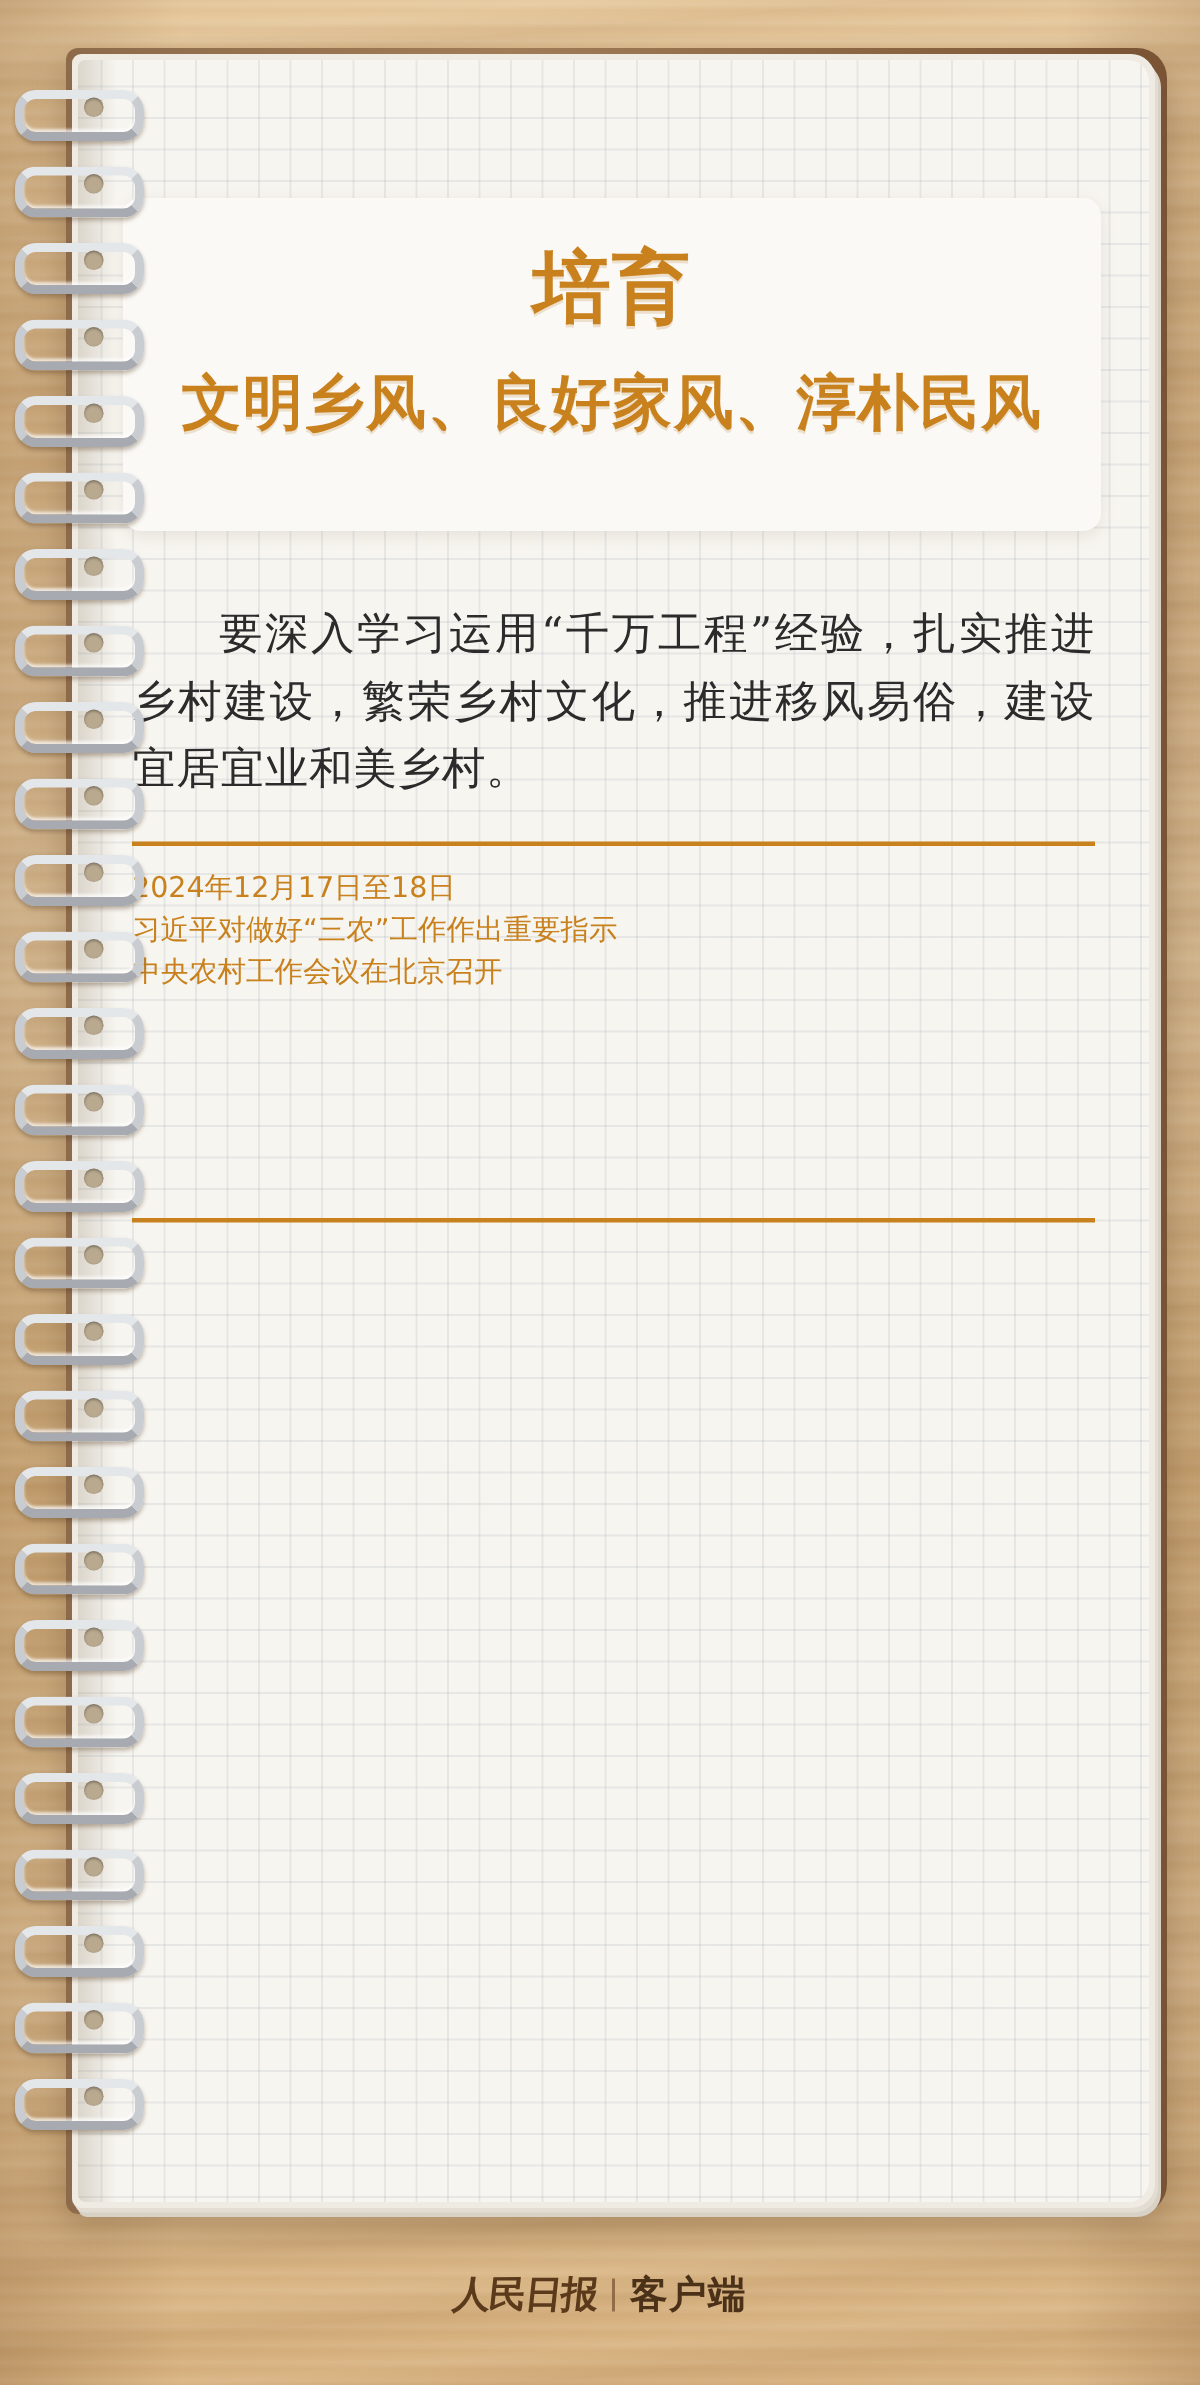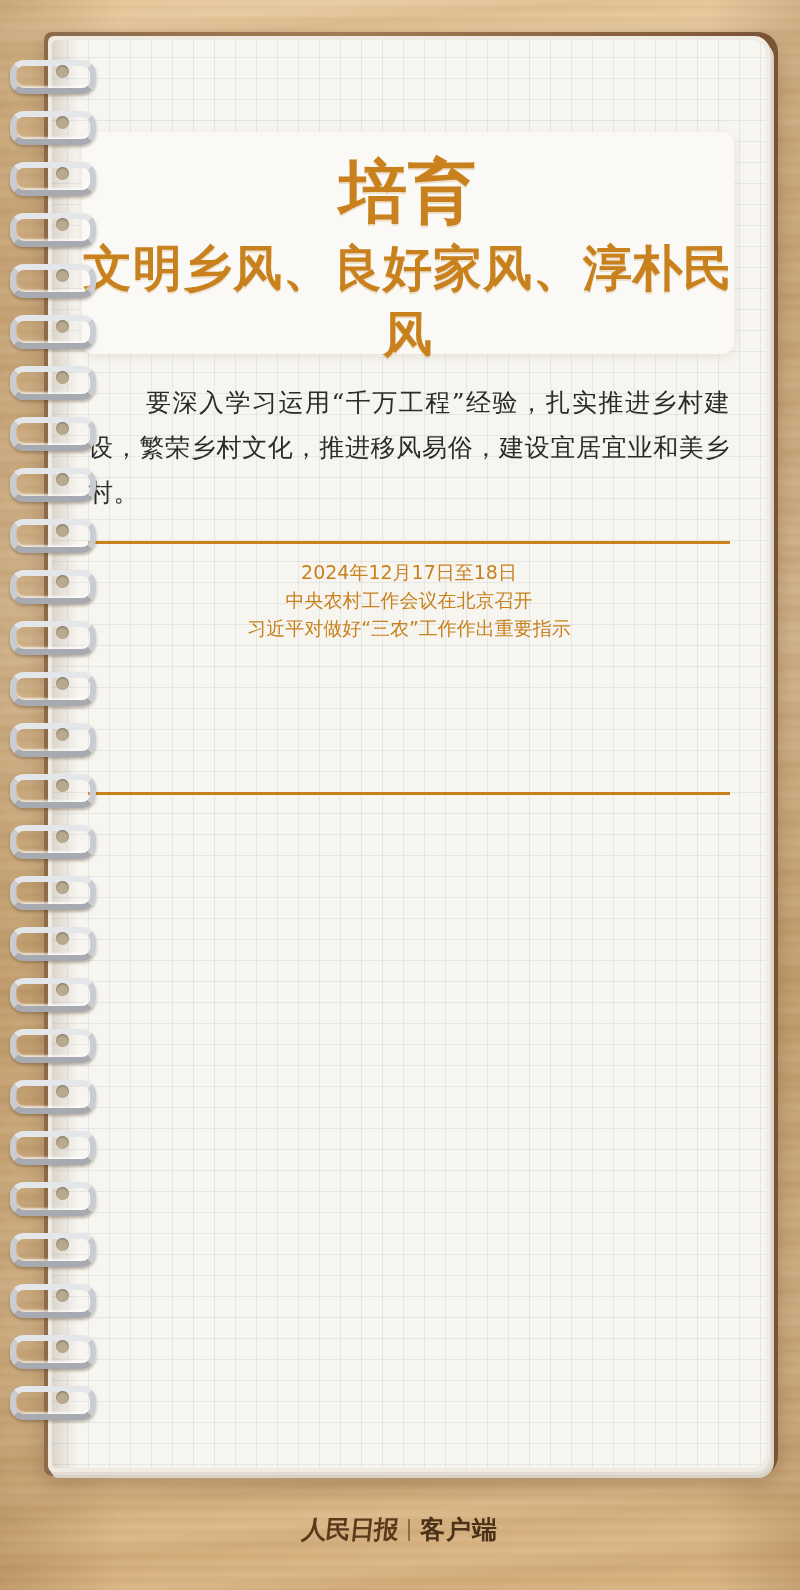--- a/index.html
+++ b/index.html
@@ -154,60 +154,61 @@
     text-align: center;
     font-weight: bold;
     font-family: "DejaVu Sans", "Liberation Sans", sans-serif;
     letter-spacing: 1px;
     text-shadow: 0 2px 0 rgba(170,110,20,0.18);
   }
   .title-line1 {
     position: absolute;
     top: 28px;
     left: 0; right: 0;
-    font-size: 68px;
+    font-size: 52px;
     line-height: 64px;
   }
   .title-line2 {
     position: absolute;
     top: 104px;
     left: 0; right: 0;
-    font-size: 49px;
+    font-size: 40px;
     line-height: 66px;
   }
 
   
   .content {
     position: absolute;
     left: 0;
     top: 340px;
     width: 714px;
   }
   .quote-block {
     position: relative;
     padding: 0 36px;
     margin-bottom: 34px;
   }
   .quote-text {
     font-family: "DejaVu Serif", "Liberation Serif", serif;
-    font-size: 25px;
+    font-size: 29px;
     line-height: 45px;
     color: #2b2b2b;
     text-indent: 58px;
     text-align: justify;
     letter-spacing: 0.5px;
+    margin-top: 20px;
   }
   .divider {
     height: 3px;
     background: #c8811d;
     margin: 26px 0 14px 0;
     width: 100%;
   }
   .source {
-    text-align: center;
+    text-align: left;
     color: #c8811d;
     font-size: 19px;
     line-height: 28px;
     font-family: "DejaVu Sans", "Liberation Sans", sans-serif;
   }
 
   
   .gap-1 { height: 44px; }
   .gap-2 { height: 46px; }
 
@@ -263,22 +264,22 @@
       <div class="title-line1">培育</div>
       <div class="title-line2">文明乡风、良好家风、淳朴民风</div>
     </div>
 
     <div class="content">
 
       <div class="quote-block">
         <div class="quote-text">要深入学习运用“千万工程”经验，扎实推进乡村建设，繁荣乡村文化，推进移风易俗，建设宜居宜业和美乡村。</div>
         <div class="divider"></div>
         <div class="source">2024年12月17日至18日</div>
+        <div class="source">习近平对做好“三农”工作作出重要指示</div>
         <div class="source">中央农村工作会议在北京召开</div>
-        <div class="source">习近平对做好“三农”工作作出重要指示</div>
       </div>
 
       <div class="gap-1"></div>
 
 
       <div class="gap-2"></div>
 
       <div class="quote-block">
         <div class="divider"></div>
       </div>

